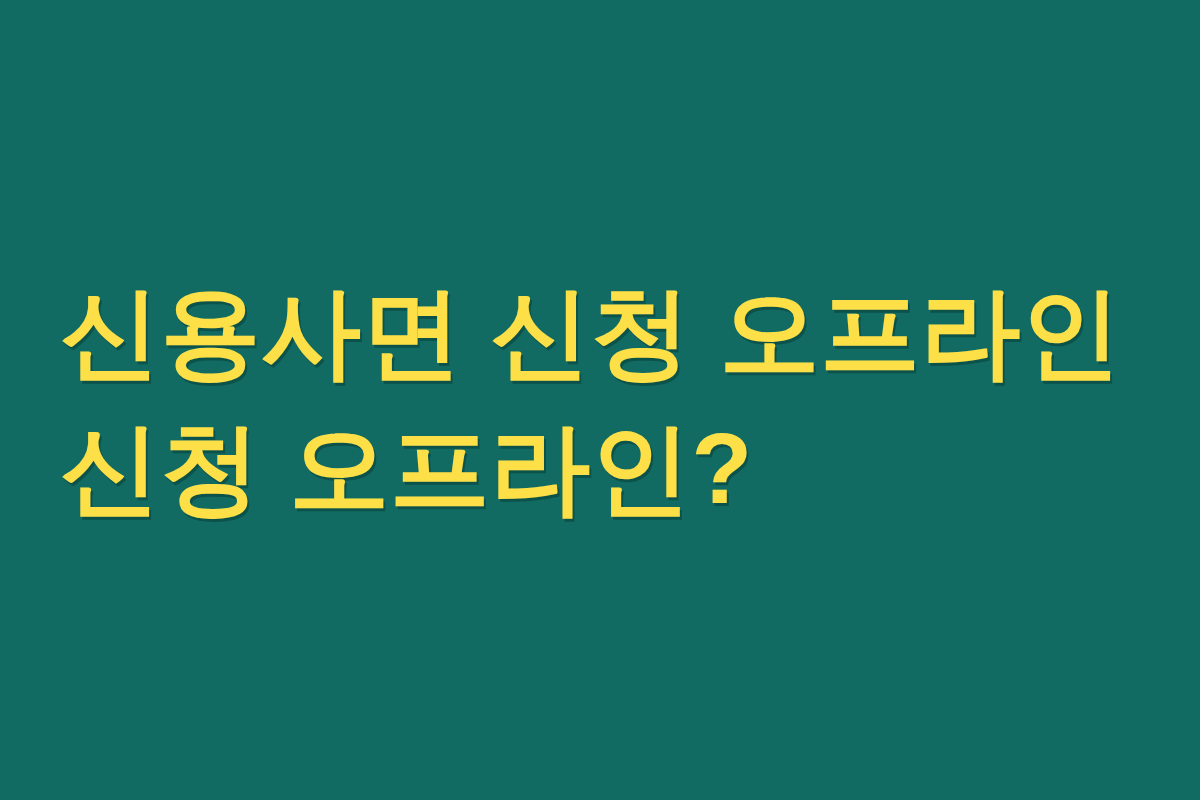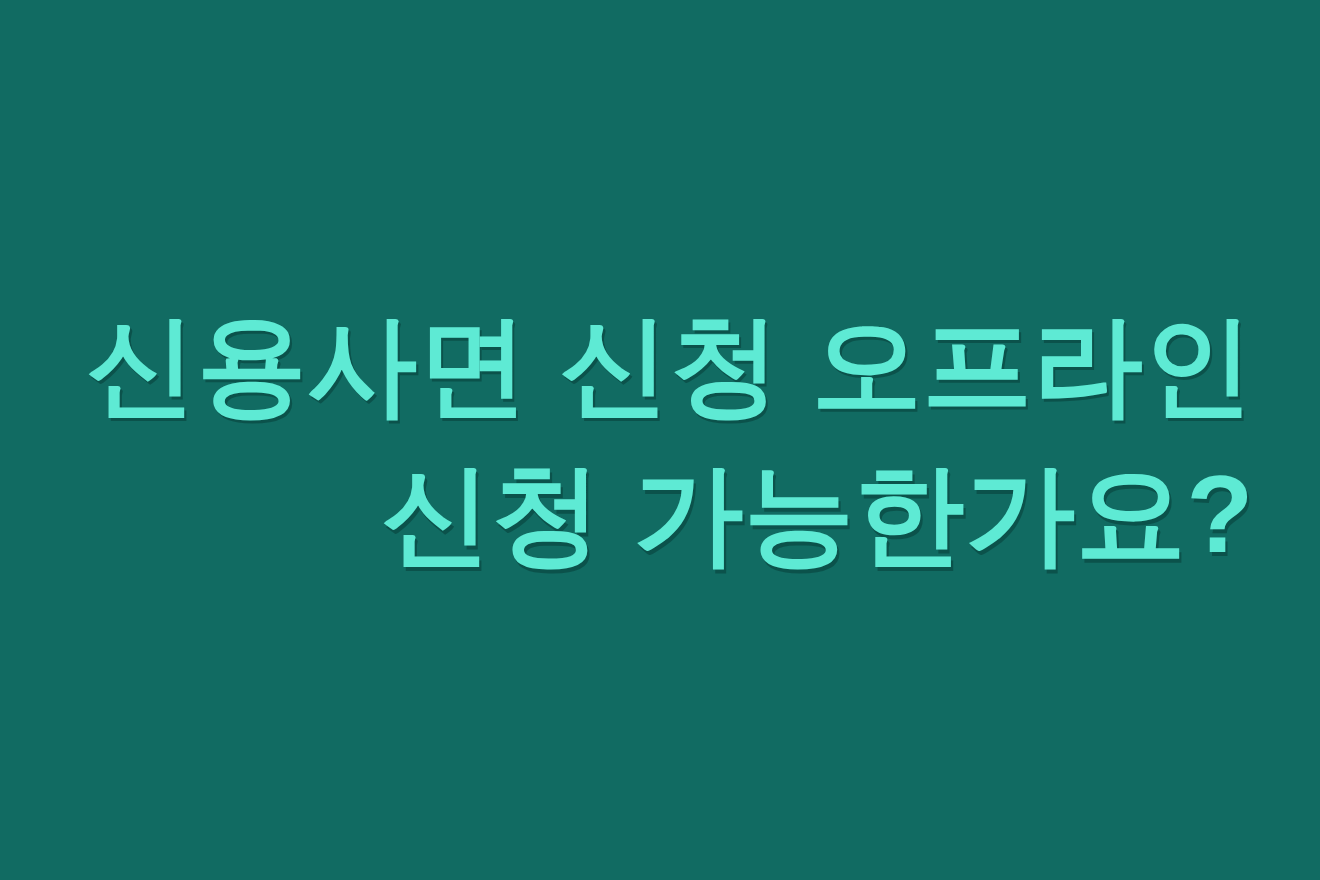--- a/index.html
+++ b/index.html
@@ -45,18 +45,18 @@
   }
 
   #headline .line-1 { }
   #headline .line-2 { }
 </style>
 </head>
 <body>
 
 <div id="poster" style="background: rgb(17, 107, 98);">
 
-  <h1 id="headline" style="color: #5eead4; text-align: right;">
+  <h1 id="headline" style="color: #fde047; text-align: left;">
     <span class="line line-1">신용사면 신청 오프라인</span>
-    <span class="line line-2">신청 가능한가요?</span>
+    <span class="line line-2">신청 오프라인?</span>
   </h1>
 
 </div>
 
 </body></html>

